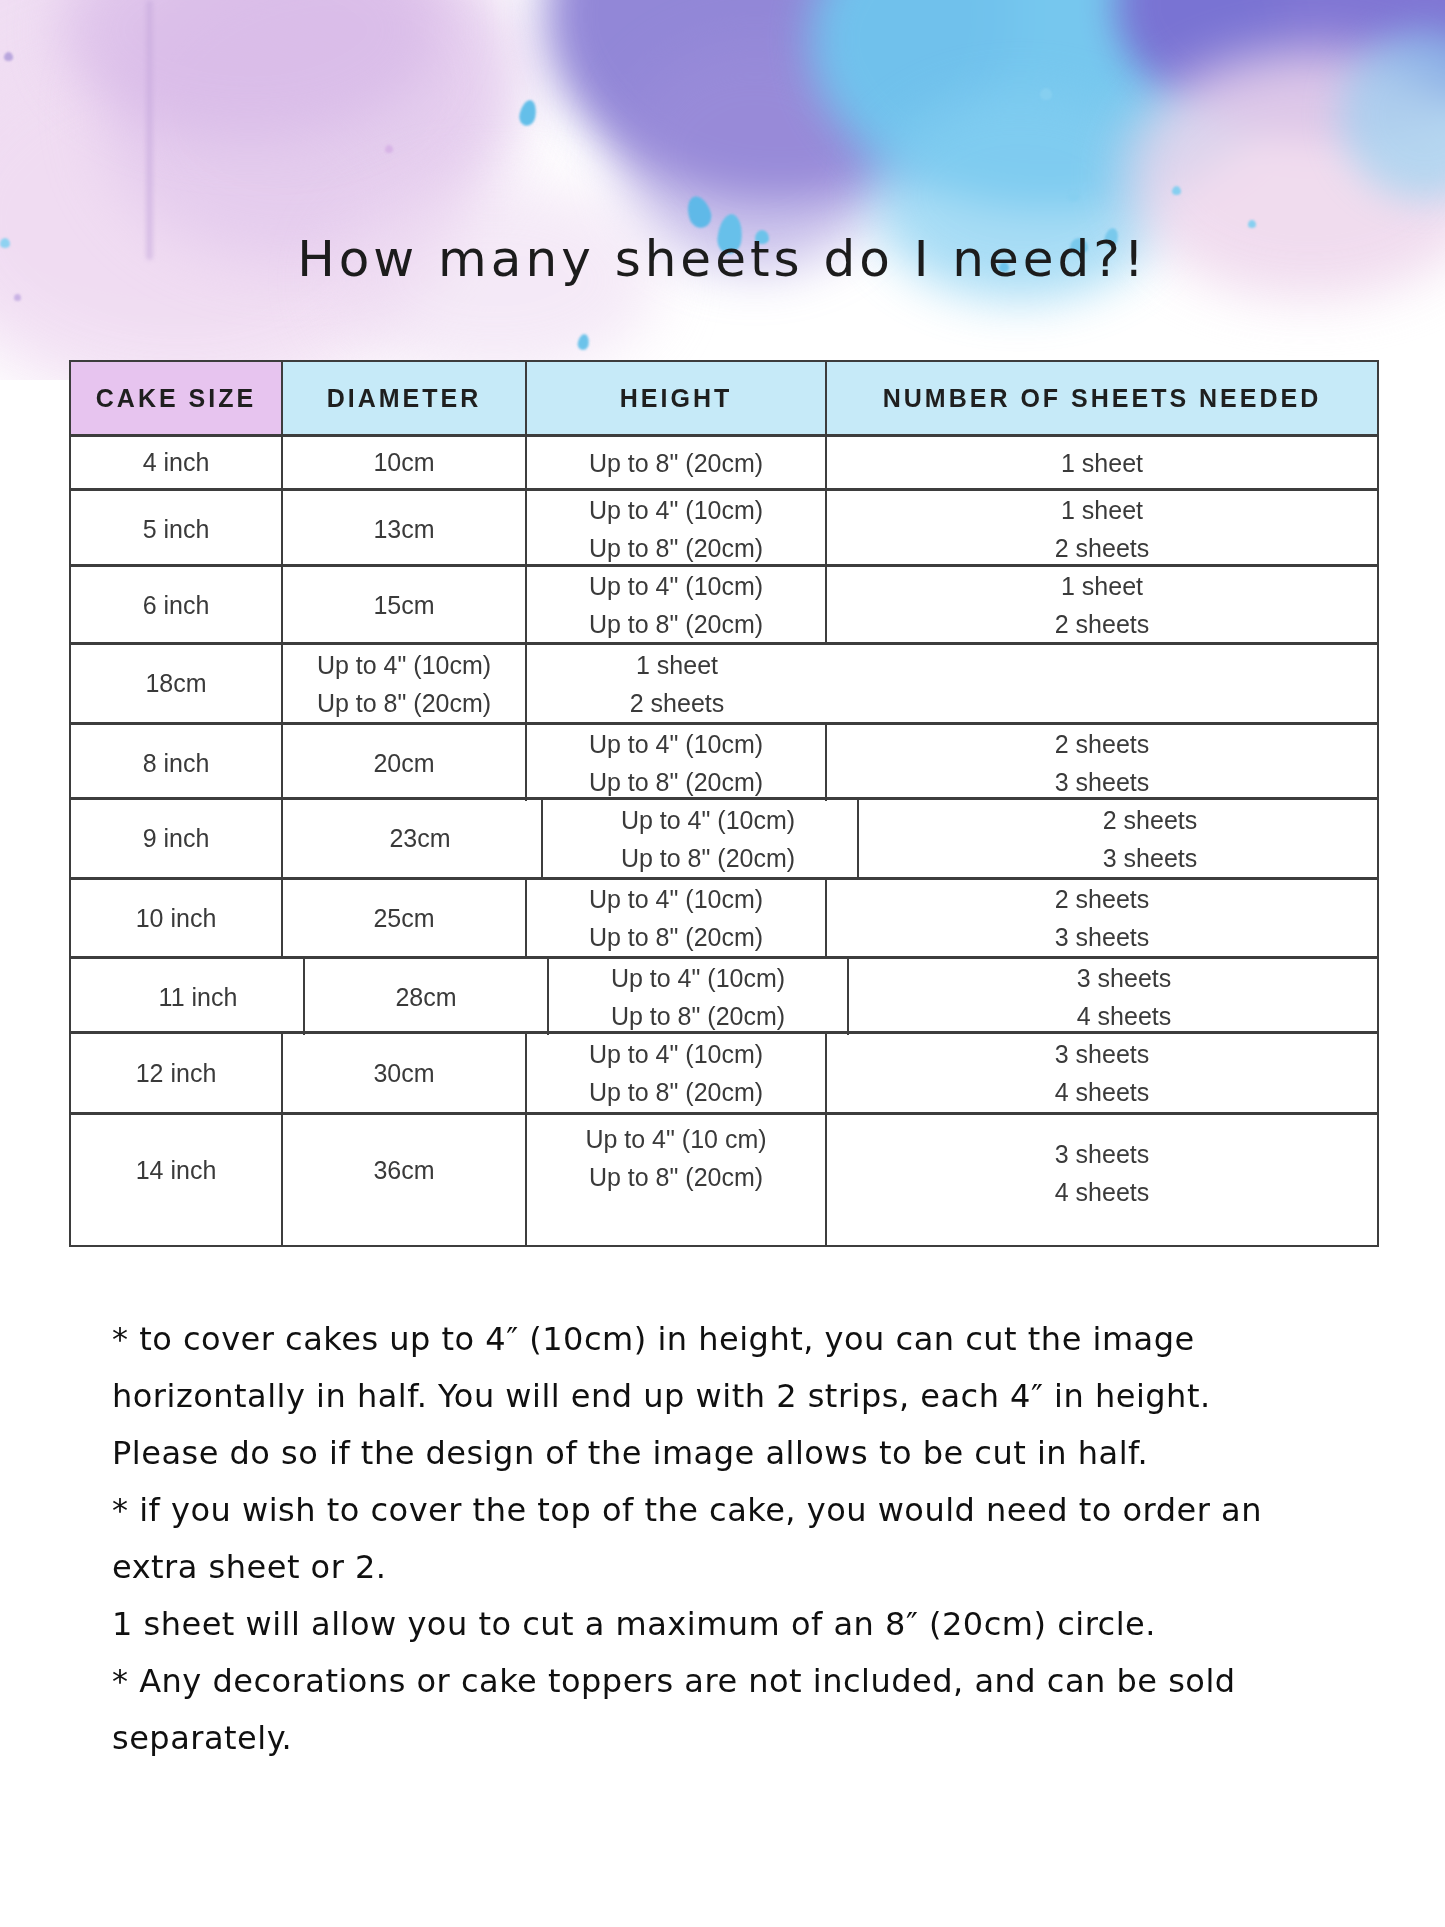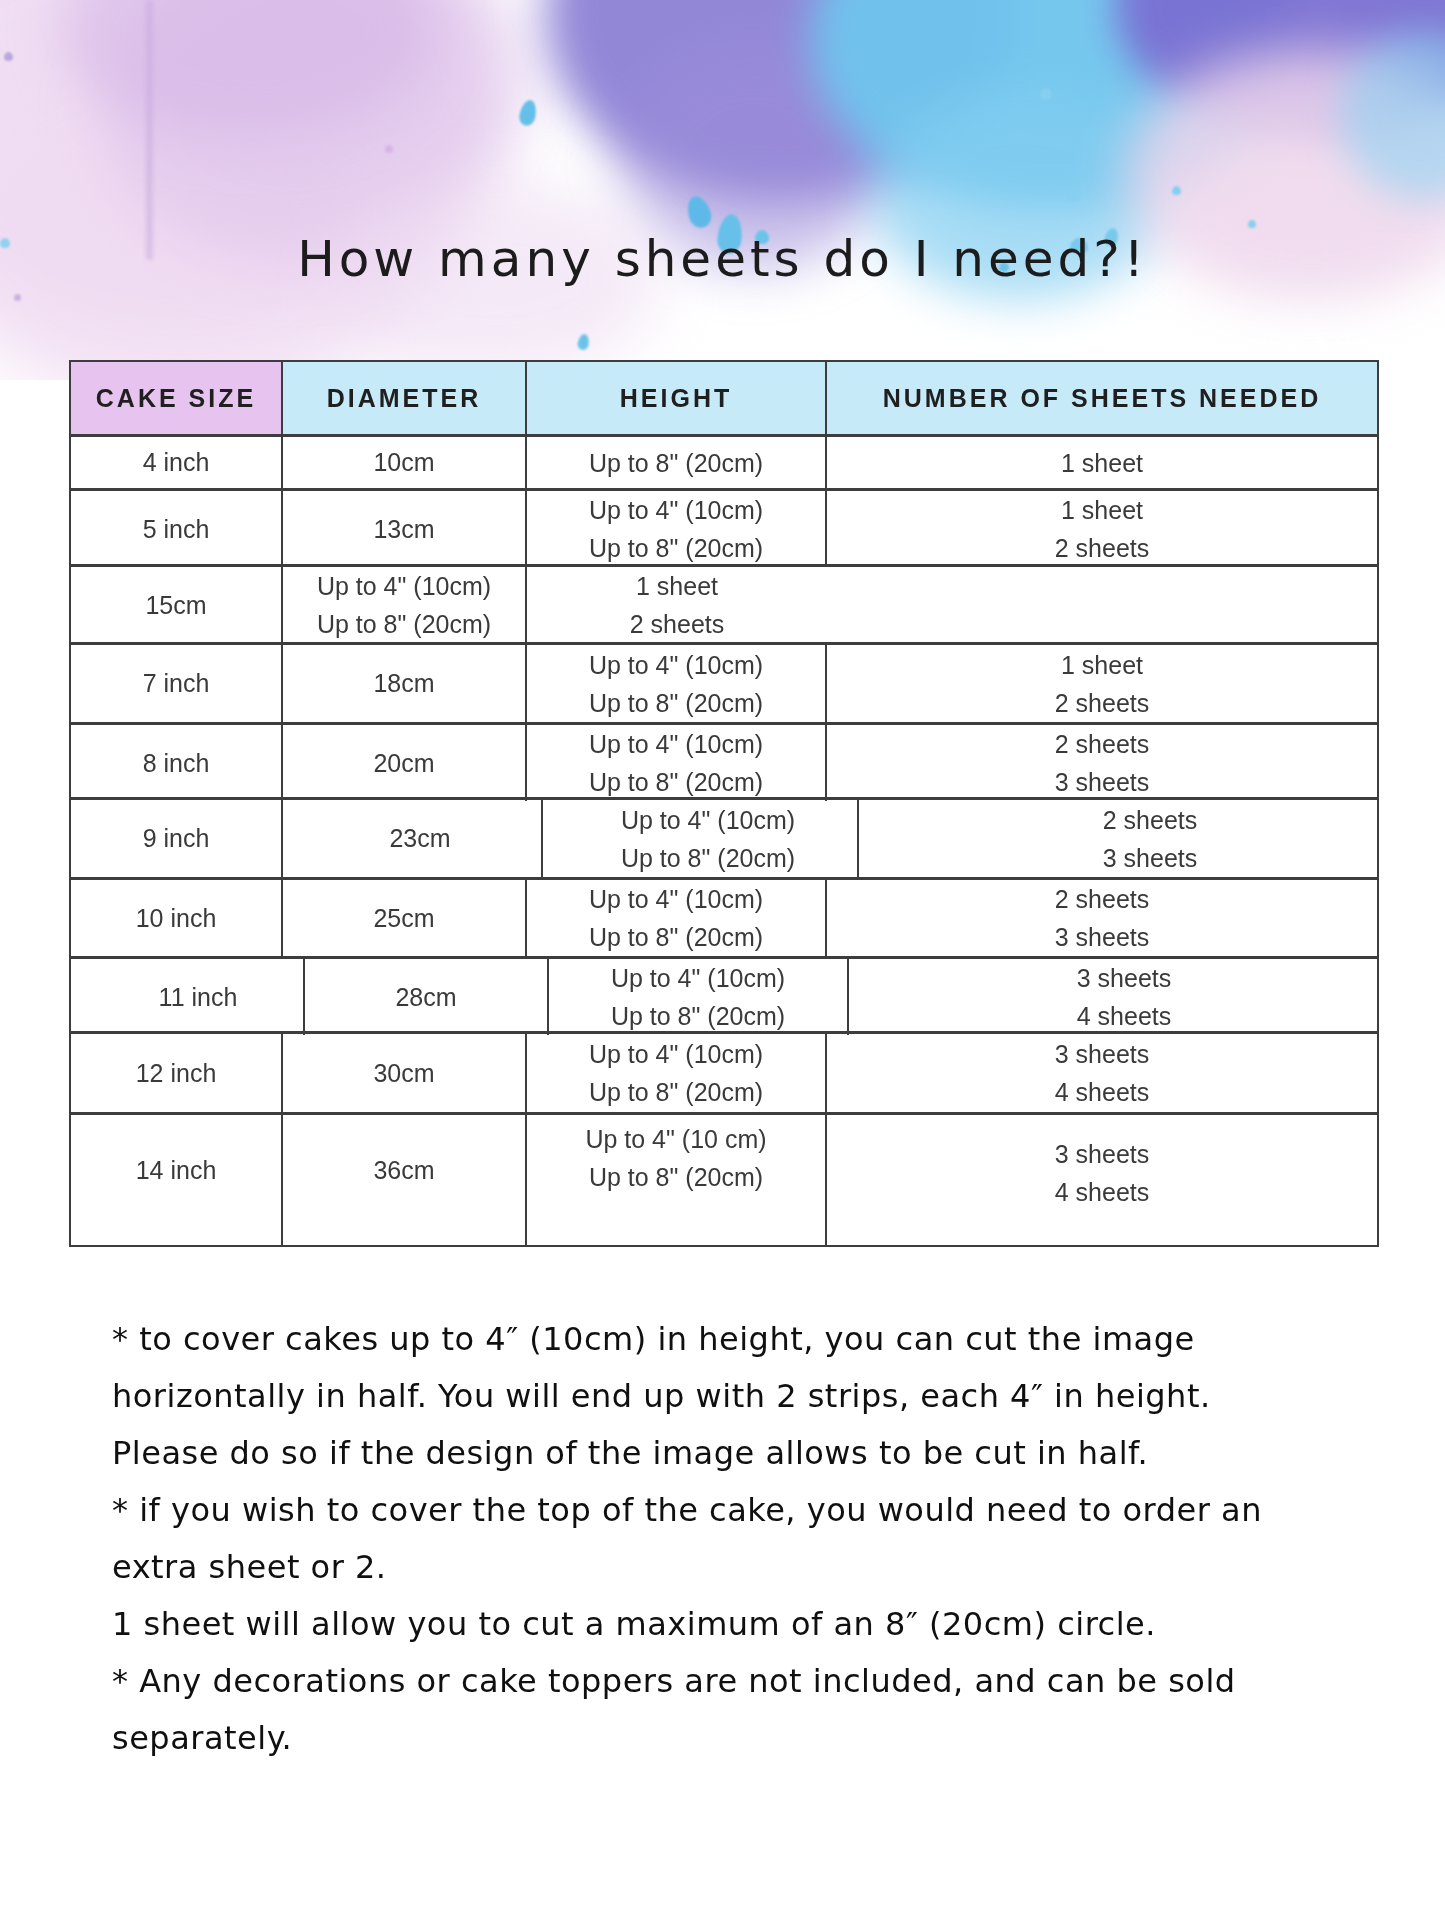--- a/index.html
+++ b/index.html
@@ -131,32 +131,32 @@
           <div class="cell cell-height">
             <div class="line">Up to 4" (10cm)</div>
             <div class="line">Up to 8" (20cm)</div>
           </div>
           <div class="cell cell-sheets">
             <div class="line">1 sheet</div>
             <div class="line">2 sheets</div>
           </div>
         </div>
         <div class="trow drow" style="height: 78px;">
+          <div class="cell cell-size">6 inch</div>
           <div class="cell cell-diameter">15cm</div>
           <div class="cell cell-height">
             <div class="line">Up to 4" (10cm)</div>
             <div class="line">Up to 8" (20cm)</div>
           </div>
           <div class="cell cell-sheets">
             <div class="line">1 sheet</div>
             <div class="line">2 sheets</div>
           </div>
         </div>
         <div class="trow drow" style="height: 80px;">
-          <div class="cell cell-size">7 inch</div>
           <div class="cell cell-diameter">18cm</div>
           <div class="cell cell-height">
             <div class="line">Up to 4" (10cm)</div>
             <div class="line">Up to 8" (20cm)</div>
           </div>
           <div class="cell cell-sheets">
             <div class="line">1 sheet</div>
             <div class="line">2 sheets</div>
           </div>
         </div>

